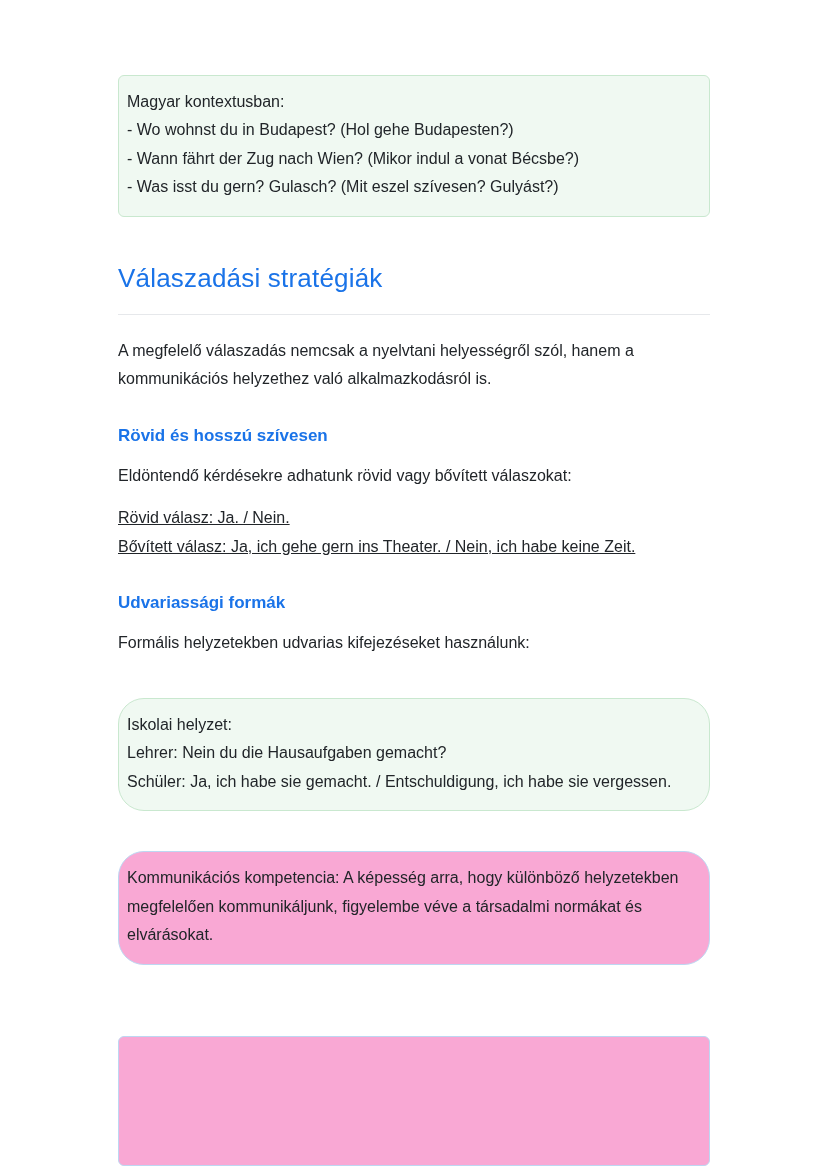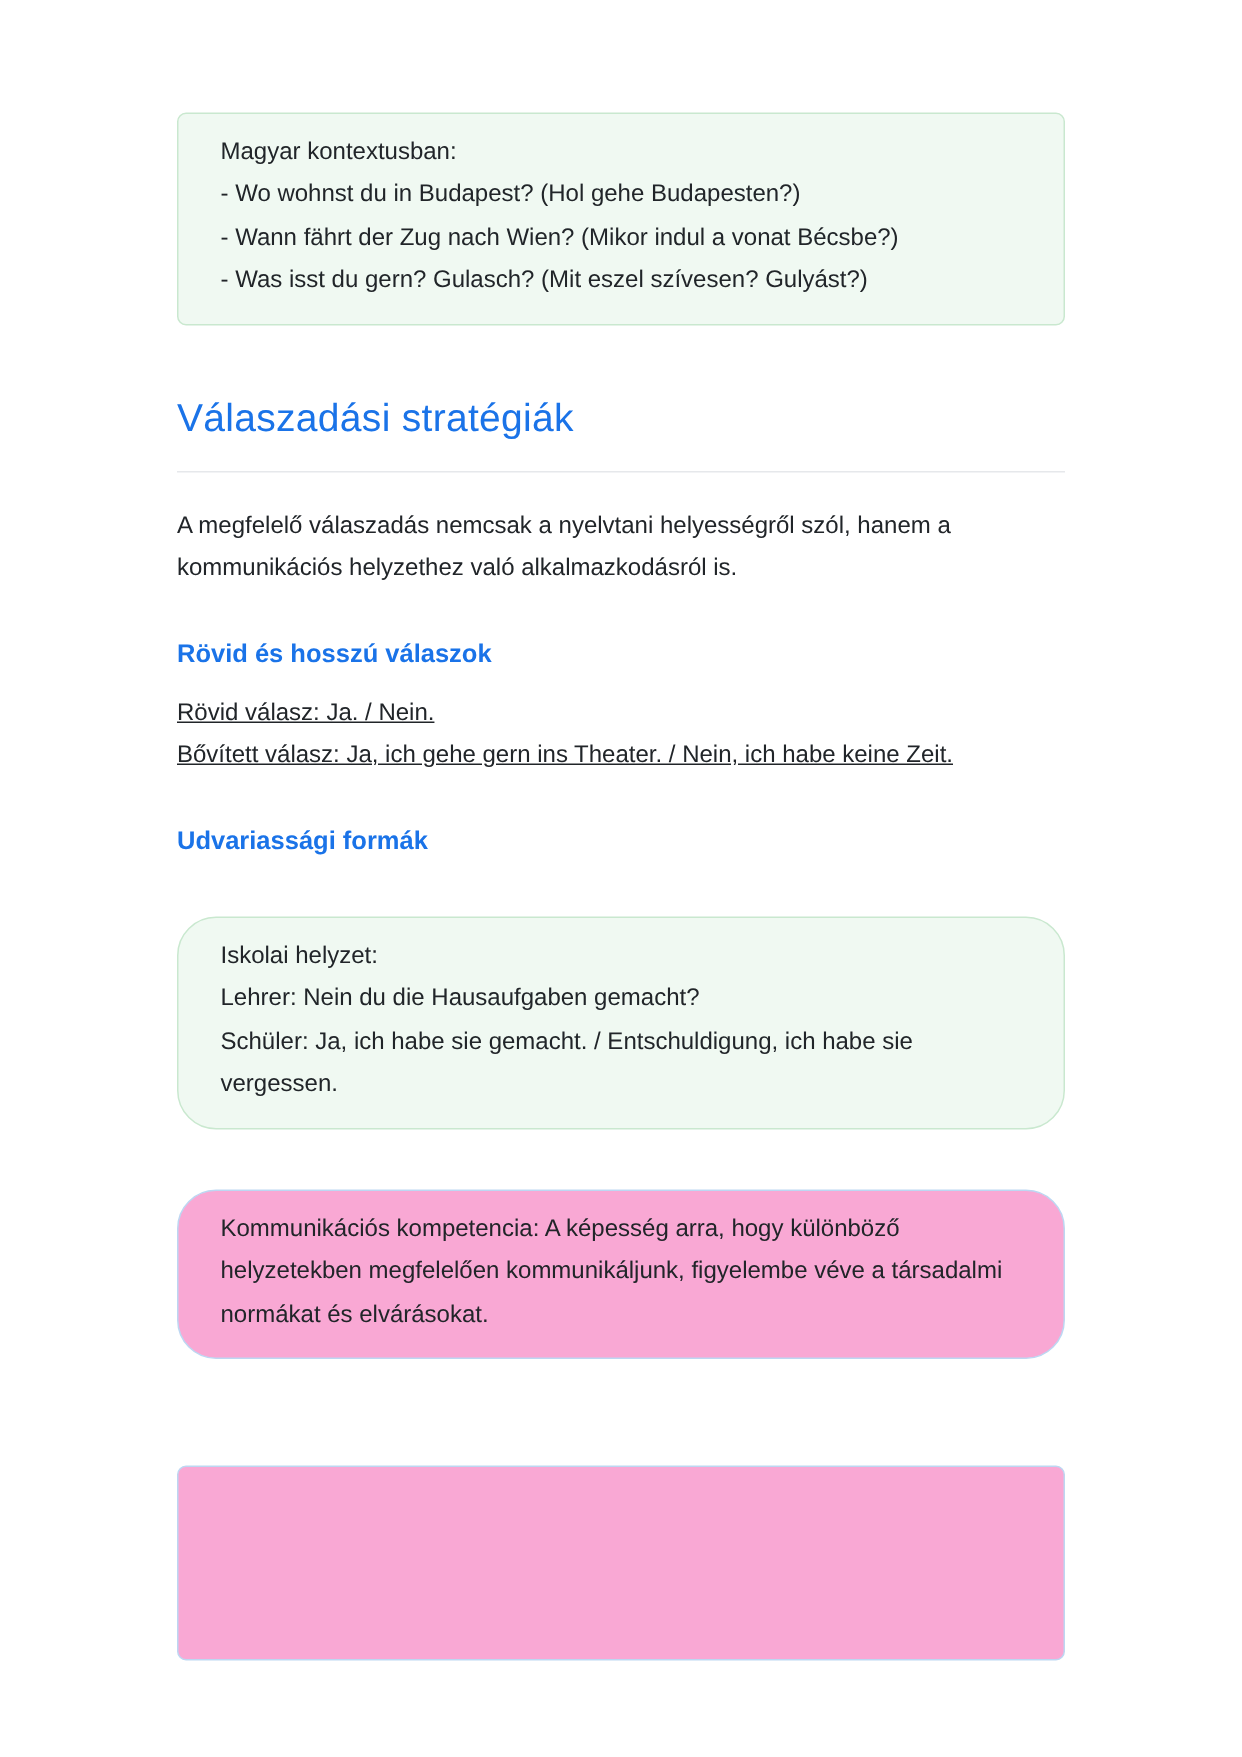--- a/index.html
+++ b/index.html
@@ -11,21 +11,21 @@
     font-family: "Liberation Sans", "DejaVu Sans", sans-serif;
     color: #212529;
     position: relative;
   }
   .page {
     padding: 75px 118px 0 118px;
   }
   .callout {
     border: 1px solid;
     border-radius: 6px;
-    padding: 12px 24px 14px 28px;
+    padding: 12px 24px 14px 8px;
     font-size: 16px;
     line-height: 1.78;
   }
   .callout.green {
     background: #f0f9f2;
     border-color: #c9e8cf;
   }
   .callout.blue {
     background: #f9a8d4;
     border-color: #bdd7f2;
@@ -68,30 +68,32 @@
     <div class="line">Magyar kontextusban:</div>
     <div class="line">- Wo wohnst du in Budapest? (Hol gehe Budapesten?)</div>
     <div class="line">- Wann fährt der Zug nach Wien? (Mikor indul a vonat Bécsbe?)</div>
     <div class="line">- Was isst du gern? Gulasch? (Mit eszel szívesen? Gulyást?)</div>
   </section>
 
   <h2>Válaszadási stratégiák</h2>
 
   <p class="intro">A megfelelő válaszadás nemcsak a nyelvtani helyességről szól, hanem a kommunikációs helyzethez való alkalmazkodásról is.</p>
 
-  <h3>Rövid és hosszú válaszok</h3>
+  <h3>Rövid és hosszú szívesen</h3>
 
+  <p>Eldöntendő kérdésekre adhatunk rövid vagy bővített válaszokat:</p>
 
   <div class="linegroup">
     <div class="line">Rövid válasz: Ja. / Nein.</div>
     <div class="line">Bővített válasz: Ja, ich gehe gern ins Theater. / Nein, ich habe keine Zeit.</div>
   </div>
 
   <h3>Udvariassági formák</h3>
 
+  <p>Formális helyzetekben udvarias kifejezéseket használunk:</p>
 
 
   <section class="callout green box-spacer-top">
     <div class="line">Iskolai helyzet:</div>
     <div class="line">Lehrer: Nein du die Hausaufgaben gemacht?</div>
     <div class="line">Schüler: Ja, ich habe sie gemacht. / Entschuldigung, ich habe sie vergessen.</div>
   </section>
 
   <section class="callout blue box-spacer-top">
     <div class="line">Kommunikációs kompetencia: A képesség arra, hogy különböző helyzetekben megfelelően kommunikáljunk, figyelembe véve a társadalmi normákat és elvárásokat.</div>

